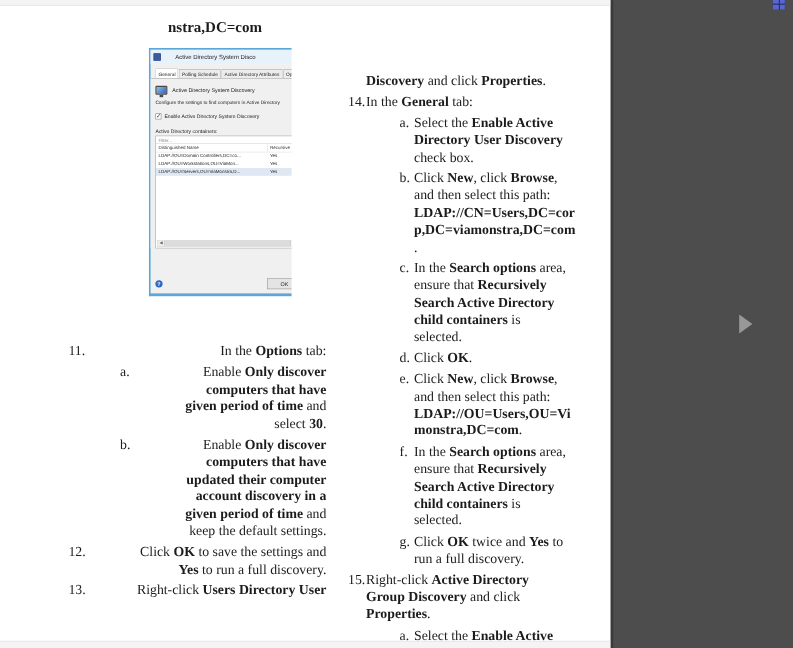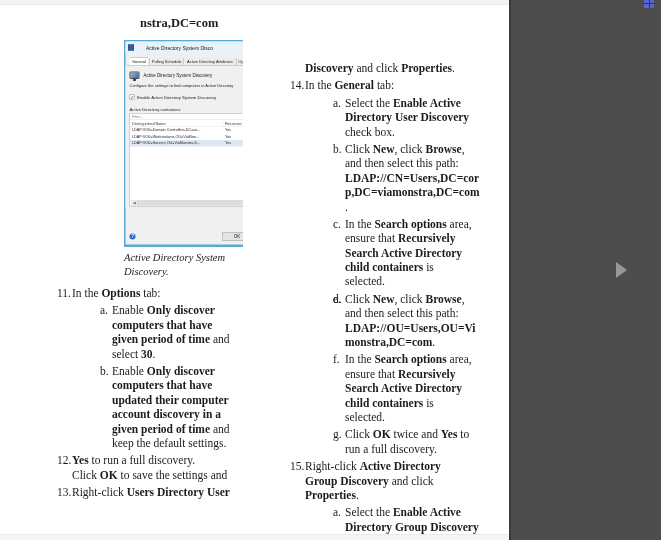--- a/index.html
+++ b/index.html
@@ -38,21 +38,21 @@
   
   .heading {
     position:absolute; left:140px; top:16px;
     font-size:12.5px; font-weight:bold; white-space:nowrap;
   }
   .caption {
     position:absolute; left:124px; top:251px; width:140px;
     font-size:10.5px; font-style:italic; line-height:13.5px;
   }
   .doc-col { position:absolute; }
-  .col-left  { left:57px;  top:286px; width:215px; }
+  .col-left  { left:57px;  top:286px; width:215px;text-align:right; }
   .col-right { left:290px; top:17px;  width:218px;margin-top:44px; }
   .doc-item { position:relative; margin-top:3px; }
   .doc-item:first-child { margin-top:0; }
   .doc-item.lvl1 { padding-left:15px; }
   .doc-item.lvl2 { padding-left:55px; }
   .doc-item .marker { position:absolute; top:0; }
   .doc-item.lvl1 .marker { left:0; }
   .doc-item.lvl2 .marker { left:43px; }
   .doc-line { height:14.4px; line-height:14.4px; font-size:11.5px; white-space:nowrap; }
   .doc-line .b { font-weight:bold; }
@@ -185,24 +185,20 @@
           </div>
         </div>
         <div class="dlg-bottom">
           <div class="help-icon">?</div>
           <div class="ok-btn">OK</div>
         </div>
       </div>
     </div>
   </div>
 
-  <div class="caption">
-    <div>Active Directory System</div>
-    <div>Discovery.</div>
-  </div>
 
   <div class="doc-col col-left" id="col-left">
       <div class="doc-item lvl1">
         <span class="marker doc-line">11.</span>
         <div class="doc-line"><span>In the </span><span class="b">Options</span><span> tab:</span></div>
       </div>
       <div class="doc-item lvl2">
         <span class="marker doc-line">a.</span>
         <div class="doc-line"><span>Enable </span><span class="b">Only discover</span></div>
         <div class="doc-line"><span class="b">computers that have</span></div>
@@ -213,22 +209,22 @@
         <span class="marker doc-line">b.</span>
         <div class="doc-line"><span>Enable </span><span class="b">Only discover</span></div>
         <div class="doc-line"><span class="b">computers that have</span></div>
         <div class="doc-line"><span class="b">updated their computer</span></div>
         <div class="doc-line"><span class="b">account discovery in a</span></div>
         <div class="doc-line"><span class="b">given period of time</span><span> and</span></div>
         <div class="doc-line"><span>keep the default settings.</span></div>
       </div>
       <div class="doc-item lvl1">
         <span class="marker doc-line">12.</span>
+        <div class="doc-line"><span>Click </span><span class="b">OK</span><span> to save the settings and</span></div>
         <div class="doc-line"><span class="b">Yes</span><span> to run a full discovery.</span></div>
-        <div class="doc-line"><span>Click </span><span class="b">OK</span><span> to save the settings and</span></div>
       </div>
       <div class="doc-item lvl1">
         <span class="marker doc-line">13.</span>
         <div class="doc-line"><span>Right-click </span><span class="b">Users Directory User</span></div>
       </div>
     </div>
   <div class="doc-col col-right" id="col-right">
       <div class="doc-item lvl1">
         <div class="doc-line"><span class="b">Discovery</span><span> and click </span><span class="b">Properties</span><span>.</span></div>
       </div>
@@ -253,20 +249,21 @@
       <div class="doc-item lvl2">
         <span class="marker doc-line">c.</span>
         <div class="doc-line"><span>In the </span><span class="b">Search options</span><span> area,</span></div>
         <div class="doc-line"><span>ensure that </span><span class="b">Recursively</span></div>
         <div class="doc-line"><span class="b">Search Active Directory</span></div>
         <div class="doc-line"><span class="b">child containers</span><span> is</span></div>
         <div class="doc-line"><span>selected.</span></div>
       </div>
       <div class="doc-item lvl2">
         <span class="marker doc-line">d.</span>
+        <div class="doc-line"><span>Click </span><span class="b">OK</span><span>.</span></div>
       </div>
       <div class="doc-item lvl2">
         <span class="marker doc-line">e.</span>
         <div class="doc-line"><span>Click </span><span class="b">New</span><span>, click </span><span class="b">Browse</span><span>,</span></div>
         <div class="doc-line"><span>and then select this path:</span></div>
         <div class="doc-line"><span class="b">LDAP://OU=Users,OU=Vi</span></div>
         <div class="doc-line"><span class="b">monstra,DC=com</span><span>.</span></div>
       </div>
       <div class="doc-item lvl2">
         <span class="marker doc-line">f.</span>

